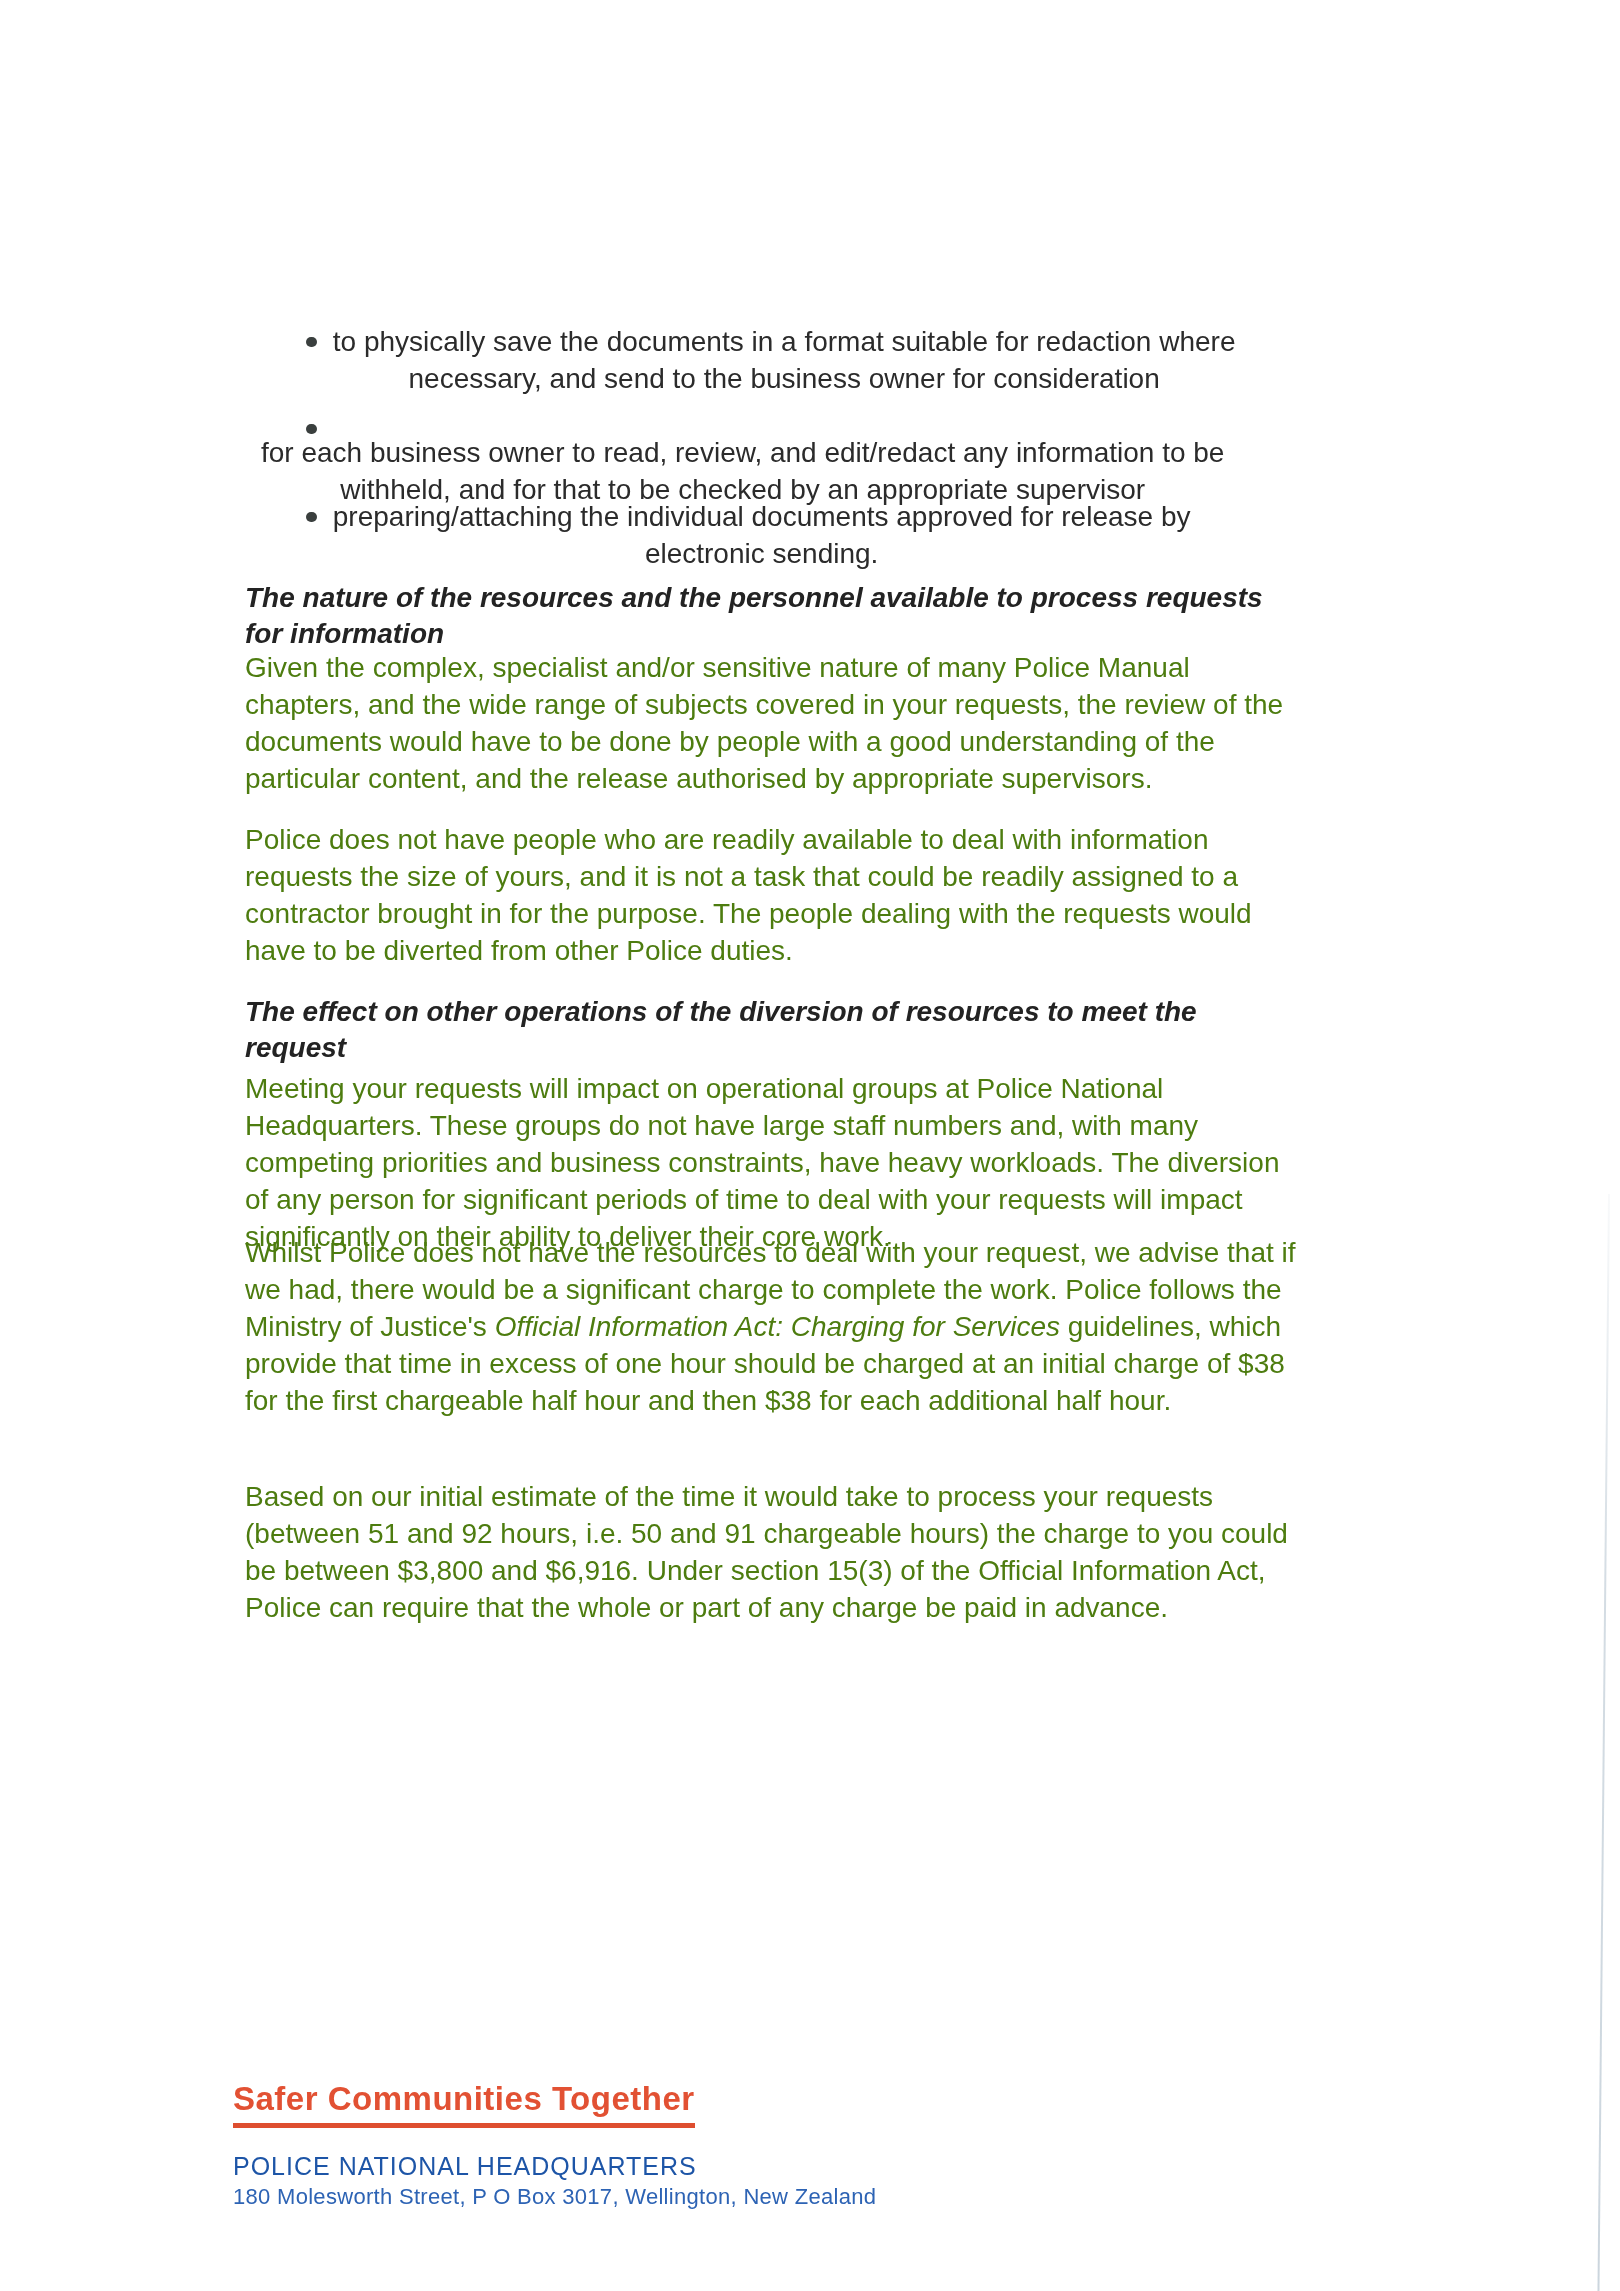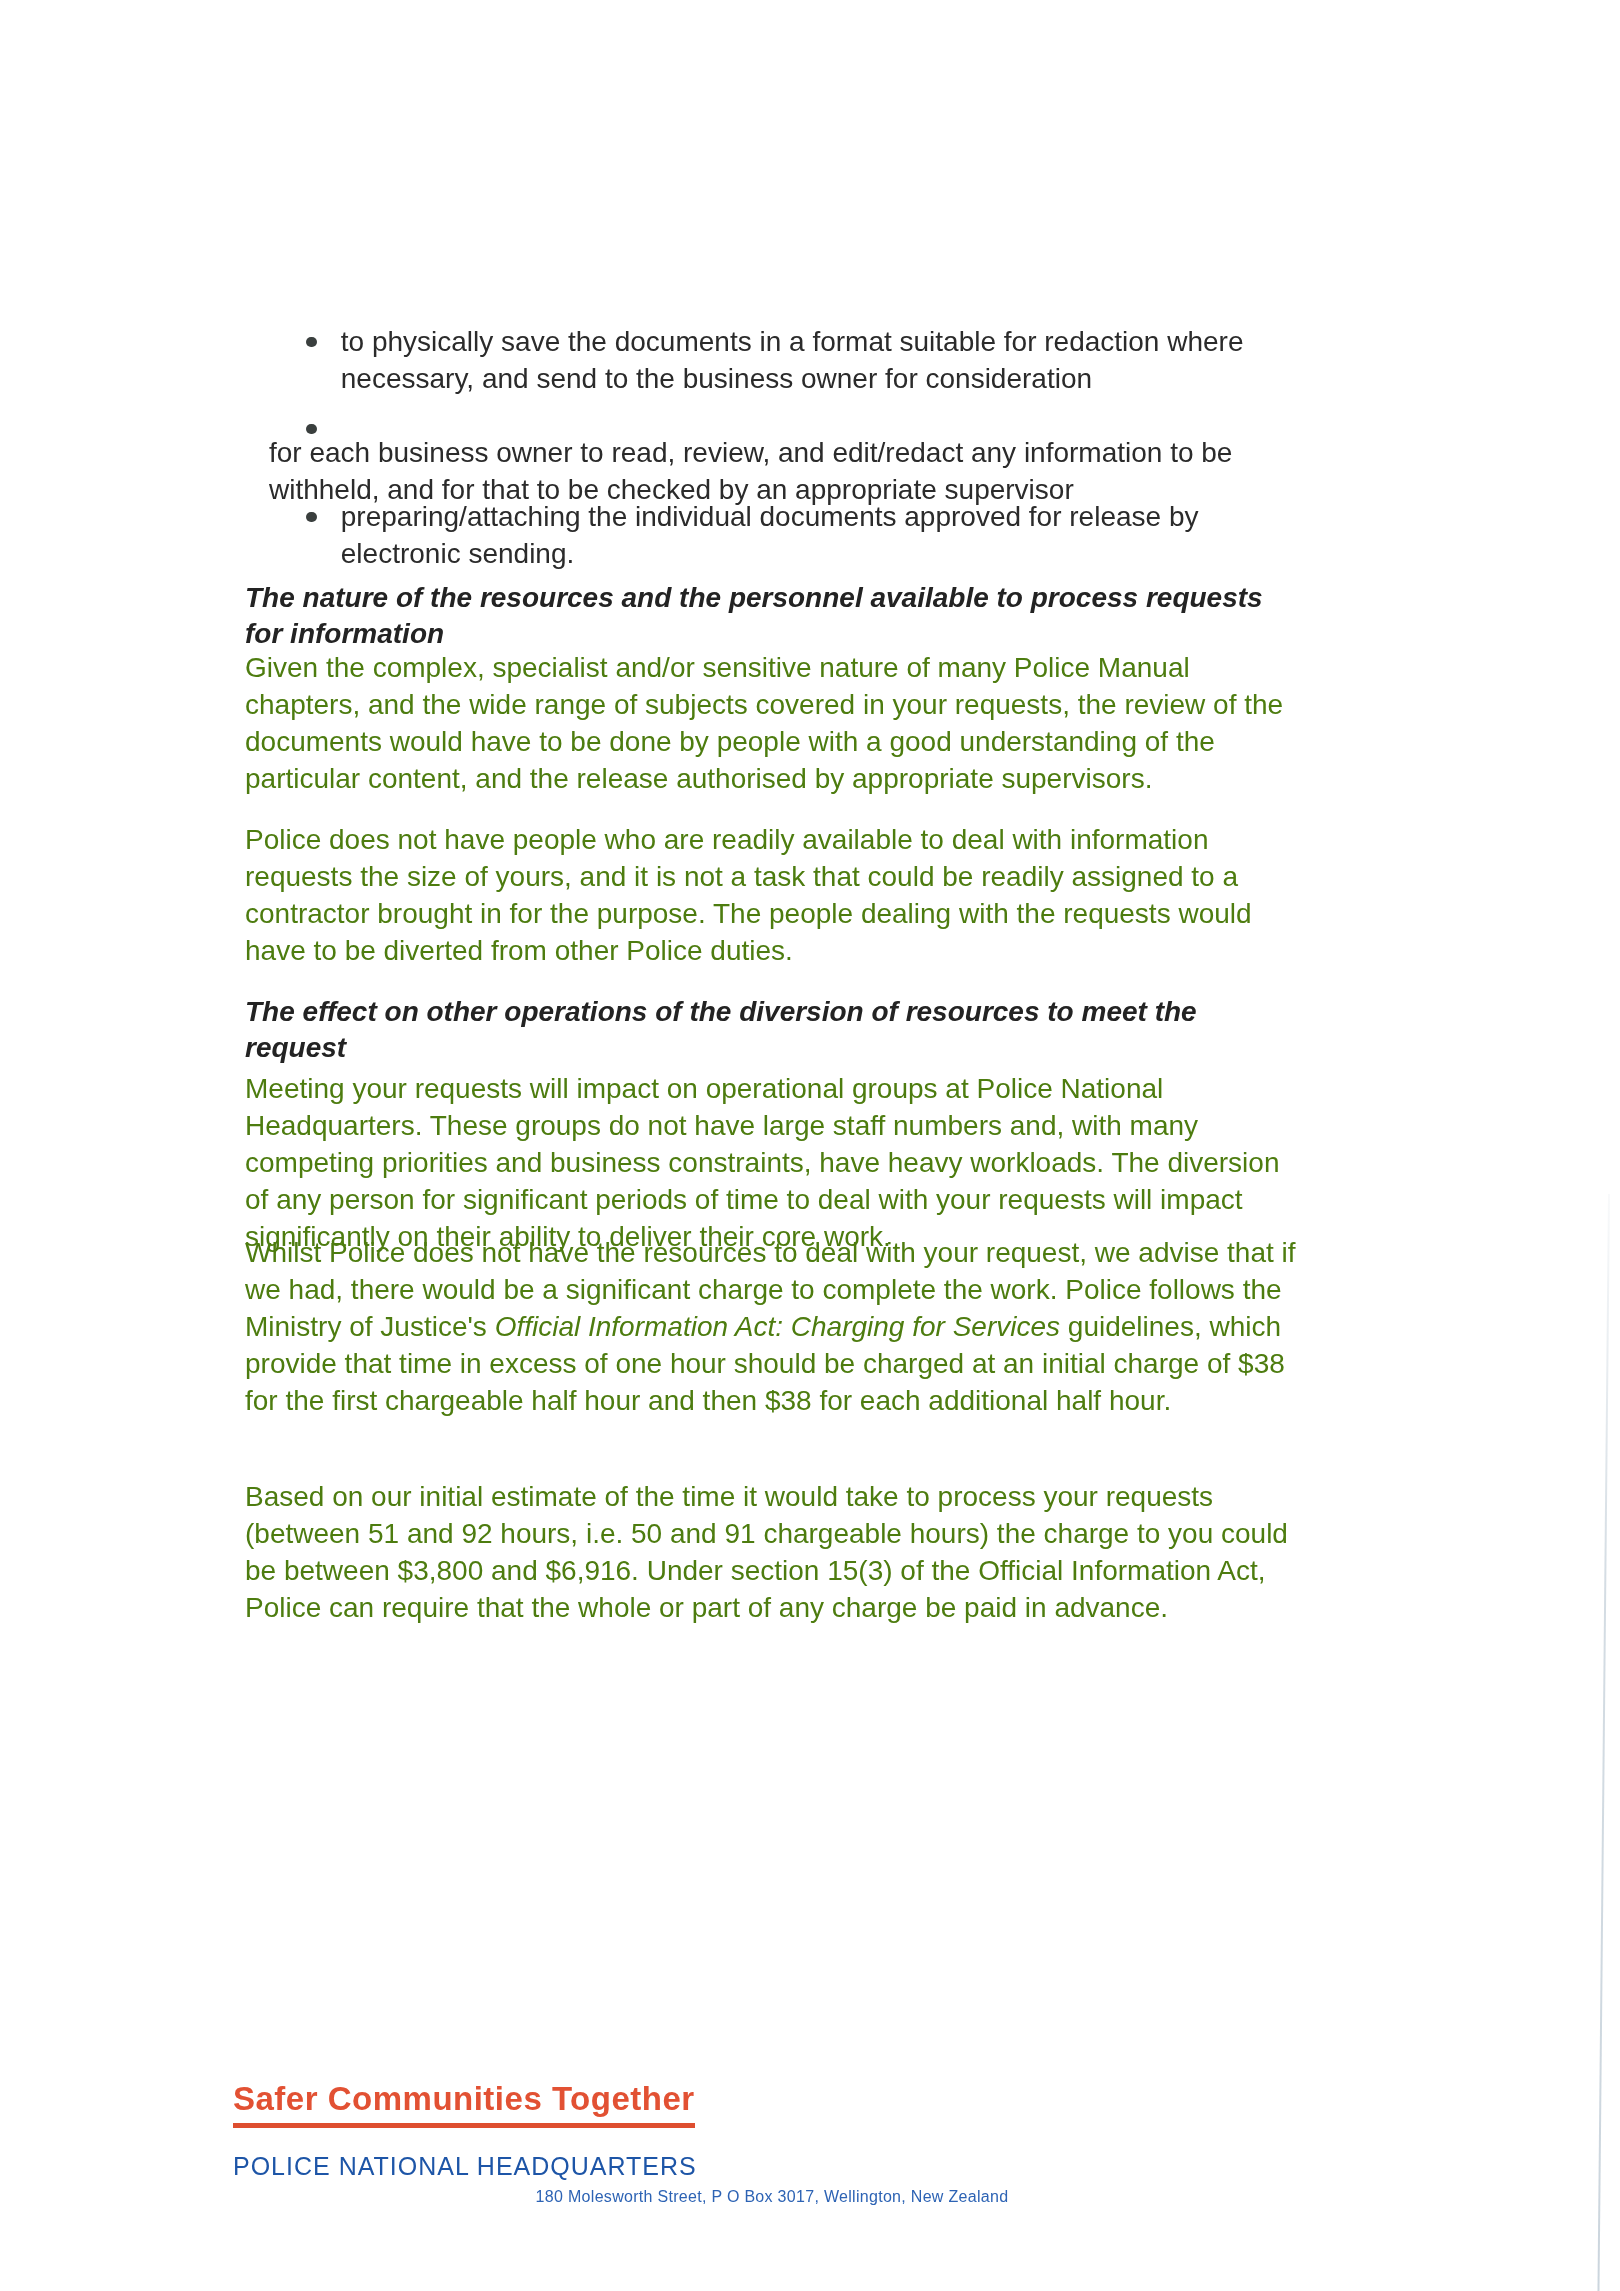--- a/index.html
+++ b/index.html
@@ -31,25 +31,26 @@
   .bullet-marker{
     flex:0 0 auto;
     width:10.8px;
     height:10.8px;
     border-radius:50%;
     background:#3a3f3e;
     margin-left:61px;
     margin-top:13.7px;
   }
   .bullet-text{
-    margin-left:24px;
+    margin-left:16px;
     font-size:28px;
     line-height:37px;
     white-space:pre-line;
     color:#2b2b2b;
+    text-align:center;
   }
   .heading{
     font-weight:bold;
     font-style:italic;
     color:#232323;
     line-height:36px;
   }
   .b1{top:323px;}
   .b2{top:410px;flex-direction:column;}
   .b3{top:498px;}
@@ -81,25 +82,24 @@
   .org{
     margin-top:24px;
     font-size:25px;
     line-height:29px;
     font-weight:normal;
     color:#1d55a7;
     letter-spacing:1px;
   }
   .address{
     margin-top:2px;
-    font-size:16px;
+    font-size:22px;
     line-height:27.4px;
     color:#2d63b4;
     letter-spacing:0.3px;
-    text-align:center;
   }
   .scan-line{
     position:absolute;
     left:1608px;
     top:1194px;
     width:2px;
     height:1098px;
     background:linear-gradient(to bottom, rgba(210,219,226,0.15), rgba(198,209,218,0.75) 35%, rgba(198,209,218,0.9));
     transform:rotate(0.55deg);
     transform-origin:top center;

